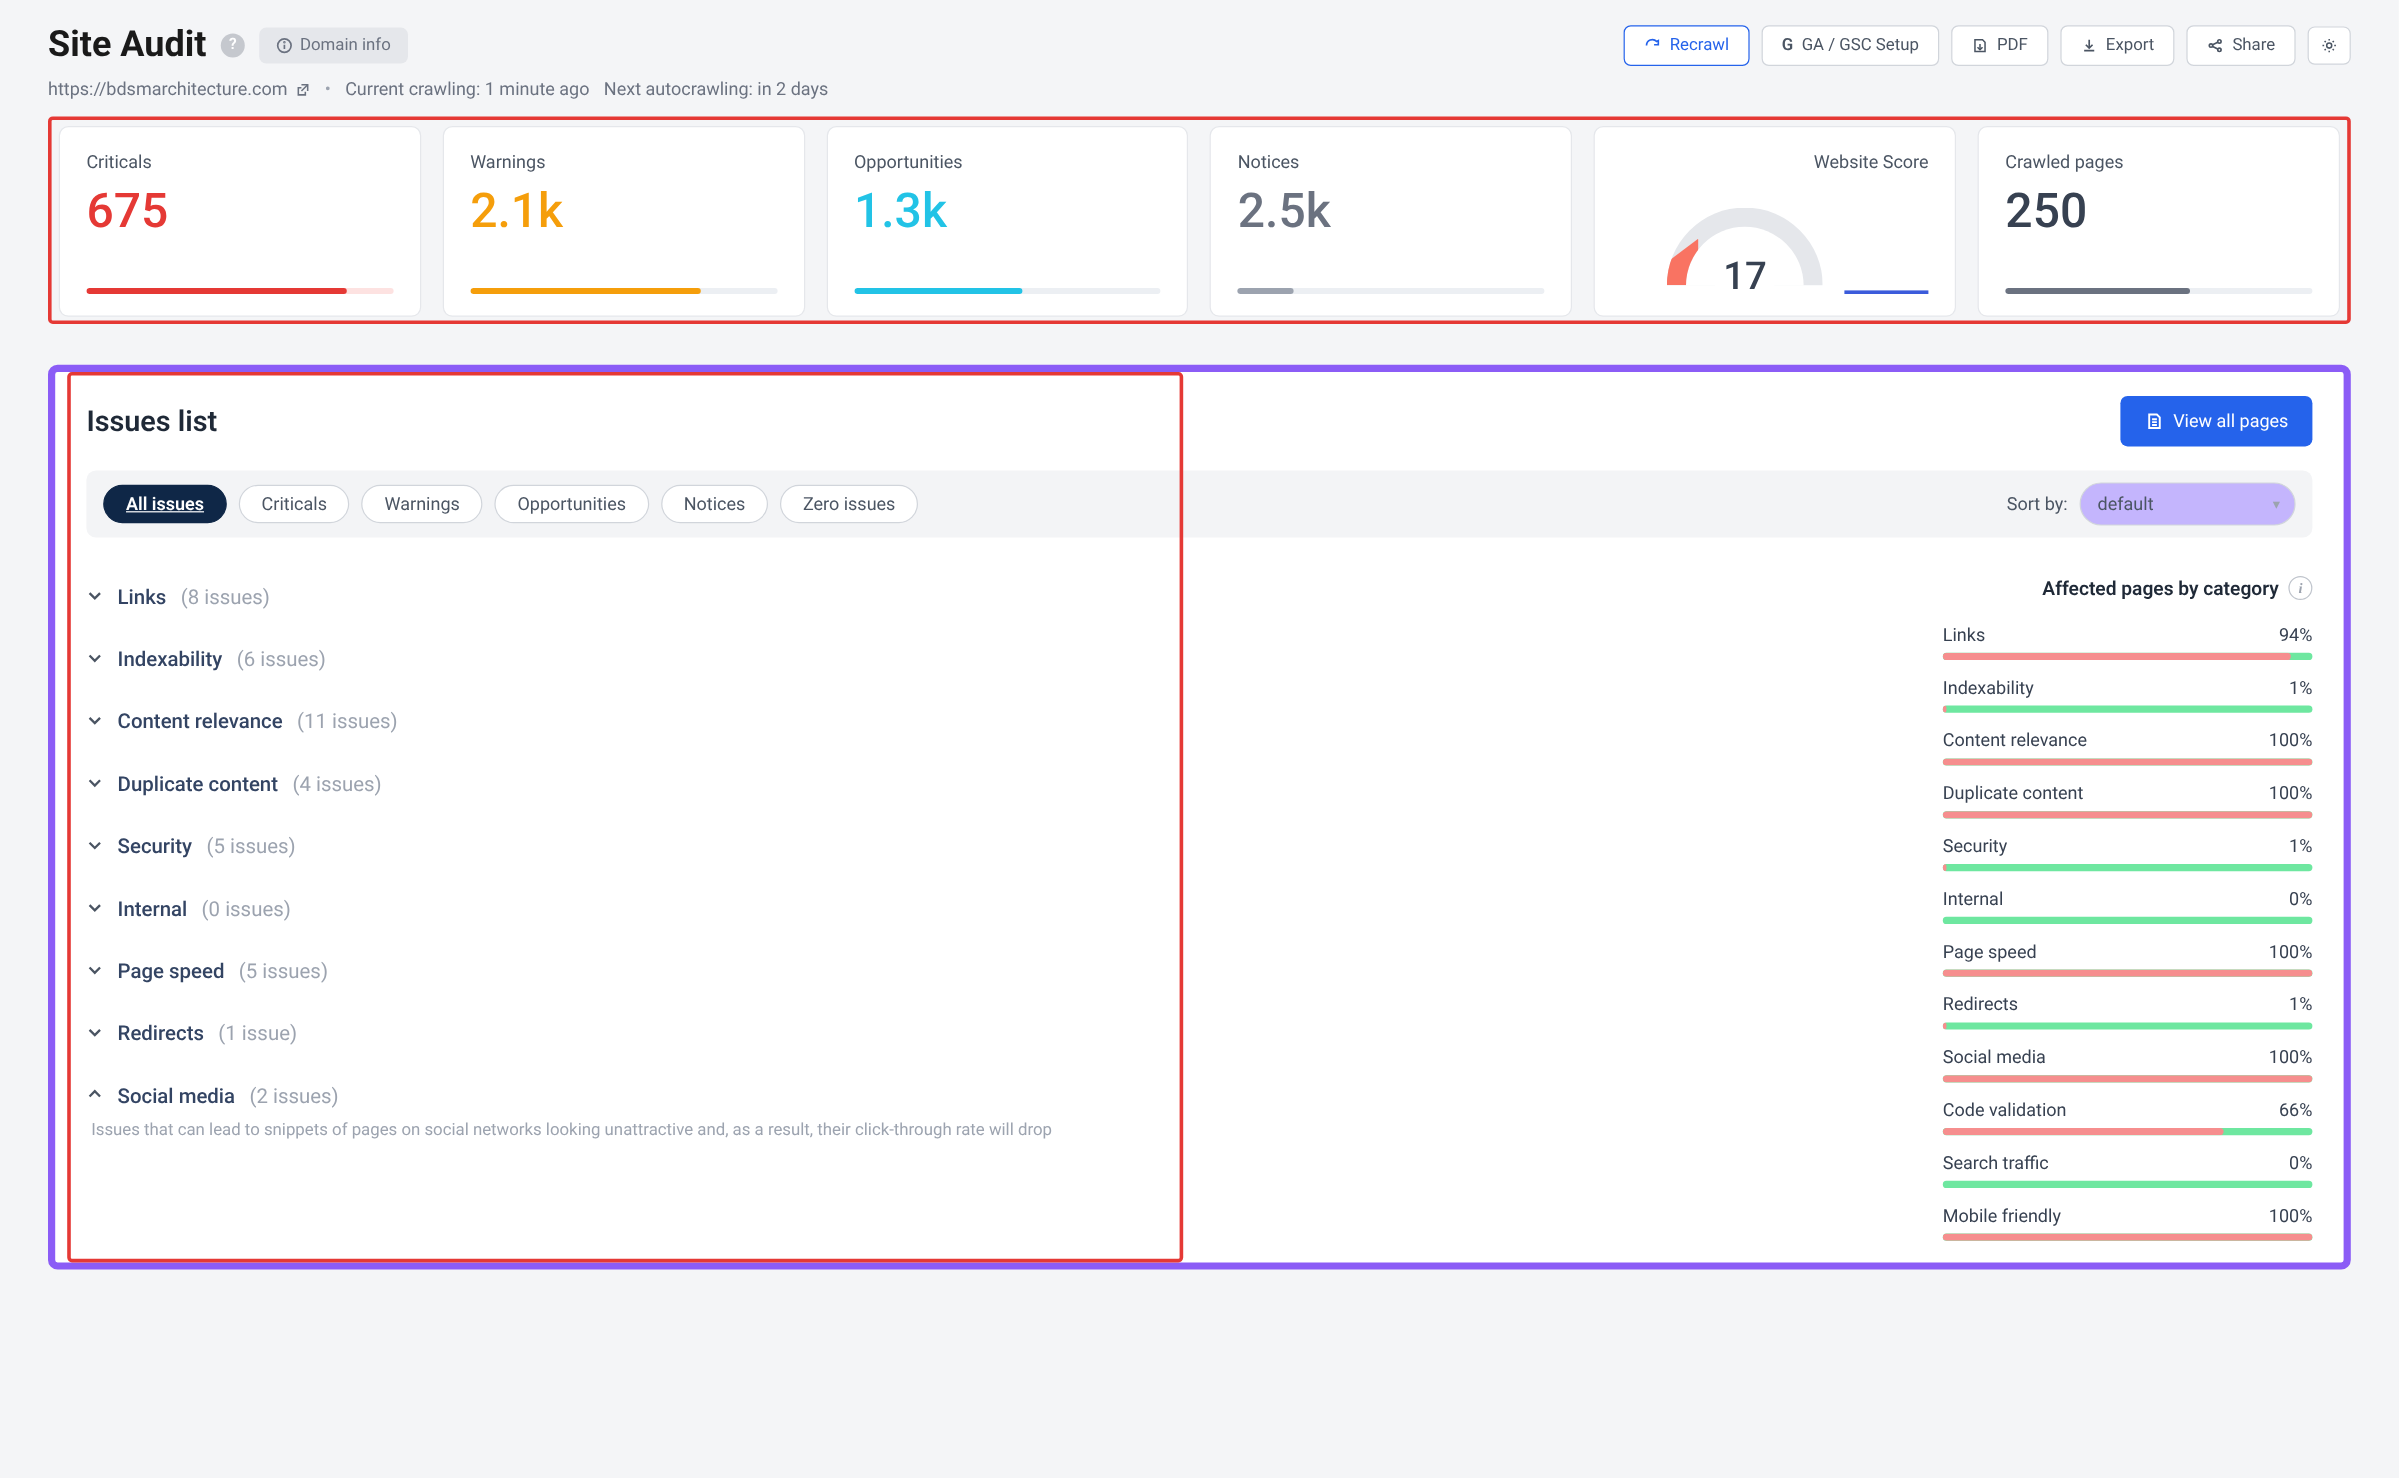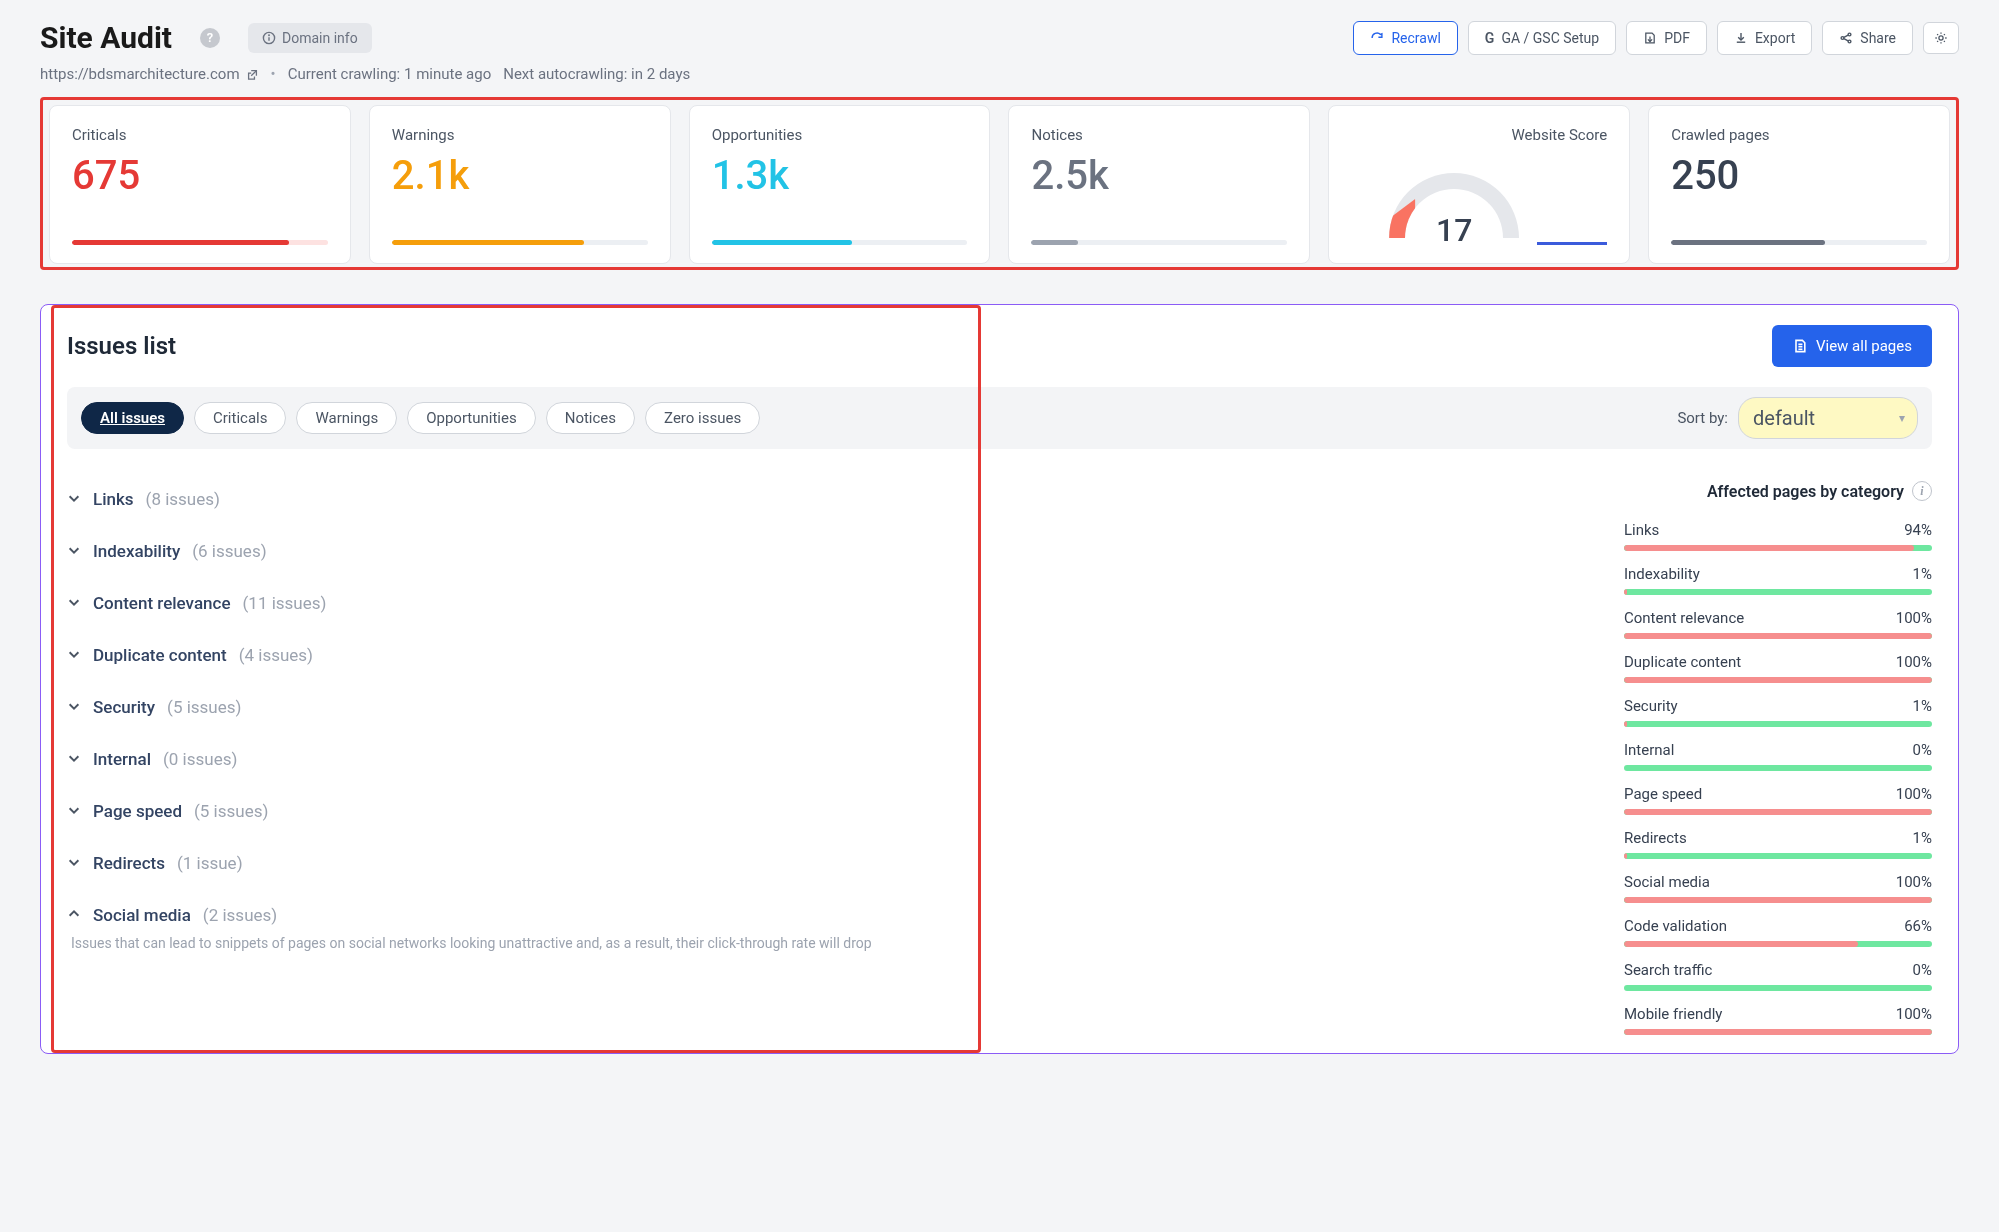--- a/index.html
+++ b/index.html
@@ -17,21 +17,21 @@
     }
     .header-row {
       display: flex;
       justify-content: space-between;
       align-items: center;
       margin-bottom: 10px;
     }
     .title-group {
       display: flex;
       align-items: center;
-      gap: 28px;
+      gap: 12px;
     }
     h1 {
       font-size: 30px;
       font-weight: 700;
       color: #1a1a1a;
     }
     .help-icon {
       width: 20px;
       height: 20px;
       border-radius: 50%;
@@ -199,21 +199,21 @@
       align-items: flex-end;
       gap: 18px;
     }
     .main-row {
       display: flex;
       gap: 24px;
     }
     .issues-col {
       flex: 1;
       background: #fff;
-      border: 1px solid #8b5cf6;
+      border: 6px solid #8b5cf6;
       border-radius: 8px;
       position: relative;
       min-width: 0;
     }
     .issues-annot-box {
       position: absolute;
       border: 3px solid #e53935;
       top: 0;
       left: 10px;
       width: 930px;
@@ -279,24 +279,24 @@
     }
     .sort-group {
       display: flex;
       align-items: center;
       gap: 10px;
       font-size: 15px;
       color: #4b5563;
     }
     .sort-select {
       border: 1px solid #d1d5db;
-      background: #fef9c3;
+      background: #c4b5fd;
       border-radius: 18px;
       padding: 8px 44px 8px 14px;
-      font-size: 20px;
+      font-size: 15px;
       color: #4b5563;
       position: relative;
       cursor: pointer;
       min-width: 180px;
     }
     .sort-select::after {
       content: "▾";
       position: absolute;
       right: 12px;
       top: 50%;

